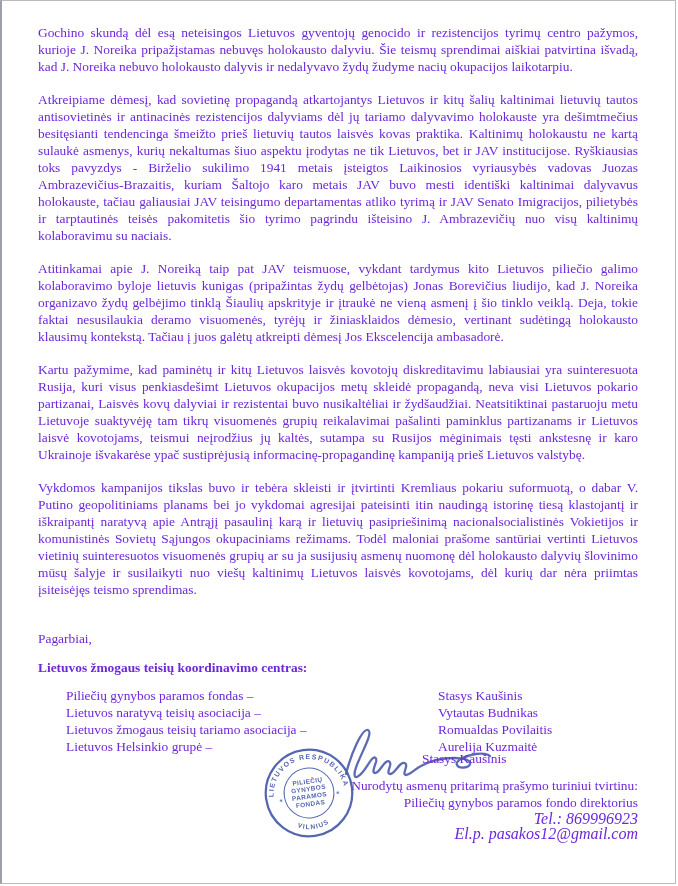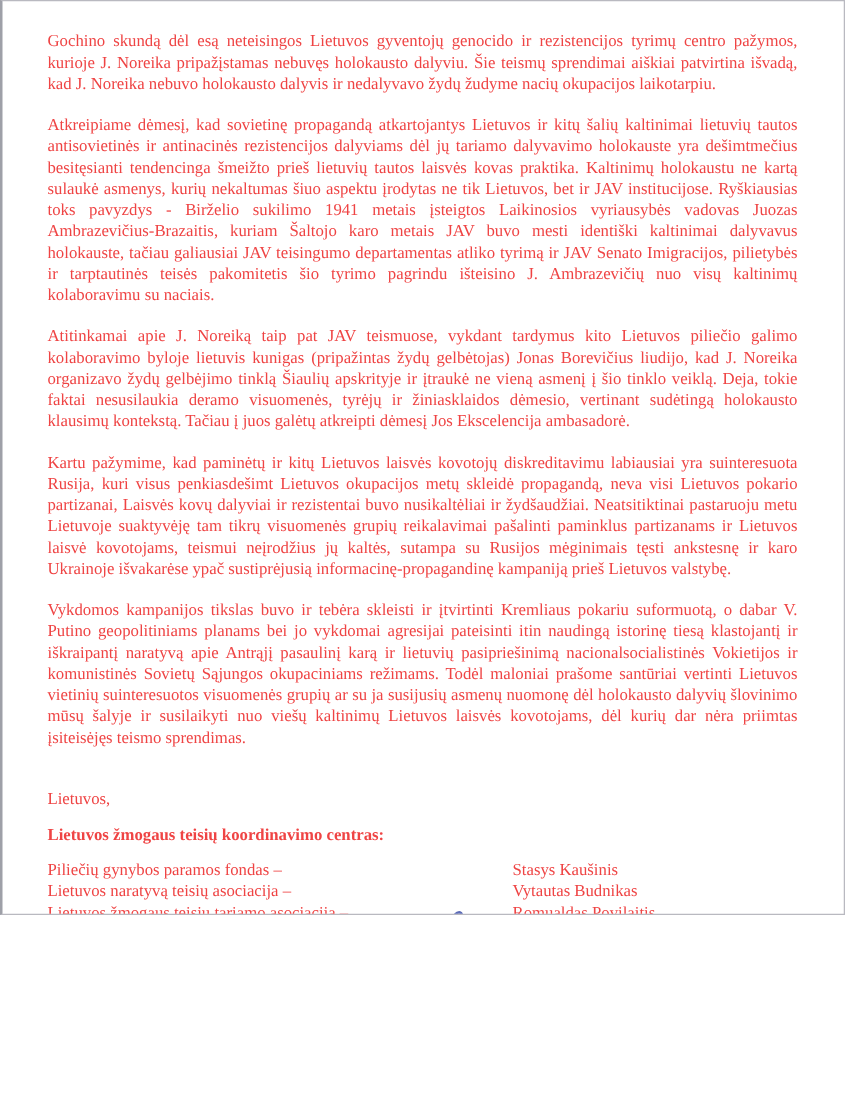--- a/index.html
+++ b/index.html
@@ -3,47 +3,48 @@
 <meta charset="utf-8">
 <style>
   html, body {
     margin: 0;
     padding: 0;
     background: #ffffff;
   }
   .page {
     position: relative;
     width: 676px;
-    height: 732px;
+    height: 884px;
     background: #ffffff;
     border: 1px solid #b9b9c0;
     border-left: 2px solid #9ea0a8;
     box-sizing: border-box;
     overflow: hidden;
     font-family: "Liberation Serif", "DejaVu Serif", serif;
-    color: #ef4444;
+    color: #6d28d9;
   }
   .content {
     padding: 23px 37px 0 36px;
     font-size: 13.4px;
     line-height: 17px;
   }
   .content p.para {
     margin: 0 0 16px 0;
     text-align: justify;
   }
   .valediction {
     margin: 32px 0 12px 0;
   }
   .org-heading {
     font-weight: bold;
     margin: 0 0 11px 0;
   }
   .sig-table {
     width: 100%;
+    margin-left: 28px;
   }
   .sig-row {
     display: flex;
     line-height: 17px;
   }
   .sig-row .org {
     width: 372px;
     flex: 0 0 372px;
   }
   .sig-row .name {
@@ -91,21 +92,21 @@
 
 <div class="page">
   <div class="content">
 
     <p class="para">Gochino skundą dėl esą neteisingos Lietuvos gyventojų genocido ir rezistencijos tyrimų centro pažymos, kurioje J. Noreika pripažįstamas nebuvęs holokausto dalyviu. Šie teismų sprendimai aiškiai patvirtina išvadą, kad J. Noreika nebuvo holokausto dalyvis ir nedalyvavo žydų žudyme nacių okupacijos laikotarpiu.</p>
     <p class="para">Atkreipiame dėmesį, kad sovietinę propagandą atkartojantys Lietuvos ir kitų šalių kaltinimai lietuvių tautos antisovietinės ir antinacinės rezistencijos dalyviams dėl jų tariamo dalyvavimo holokauste yra dešimtmečius besitęsianti tendencinga šmeižto prieš lietuvių tautos laisvės kovas praktika. Kaltinimų holokaustu ne kartą sulaukė asmenys, kurių nekaltumas šiuo aspektu įrodytas ne tik Lietuvos, bet ir JAV institucijose. Ryškiausias toks pavyzdys - Birželio sukilimo 1941 metais įsteigtos Laikinosios vyriausybės vadovas Juozas Ambrazevičius-Brazaitis, kuriam Šaltojo karo metais JAV buvo mesti identiški kaltinimai dalyvavus holokauste, tačiau galiausiai JAV teisingumo departamentas atliko tyrimą ir JAV Senato Imigracijos, pilietybės ir tarptautinės teisės pakomitetis šio tyrimo pagrindu išteisino J. Ambrazevičių nuo visų kaltinimų kolaboravimu su naciais.</p>
     <p class="para">Atitinkamai apie J. Noreiką taip pat JAV teismuose, vykdant tardymus kito Lietuvos piliečio galimo kolaboravimo byloje lietuvis kunigas (pripažintas žydų gelbėtojas) Jonas Borevičius liudijo, kad J. Noreika organizavo žydų gelbėjimo tinklą Šiaulių apskrityje ir įtraukė ne vieną asmenį į šio tinklo veiklą. Deja, tokie faktai nesusilaukia deramo visuomenės, tyrėjų ir žiniasklaidos dėmesio, vertinant sudėtingą holokausto klausimų kontekstą. Tačiau į juos galėtų atkreipti dėmesį Jos Ekscelencija ambasadorė.</p>
     <p class="para">Kartu pažymime, kad paminėtų ir kitų  Lietuvos laisvės kovotojų diskreditavimu labiausiai yra suinteresuota Rusija, kuri visus penkiasdešimt Lietuvos okupacijos metų skleidė propagandą, neva visi Lietuvos pokario partizanai, Laisvės kovų dalyviai ir rezistentai buvo nusikaltėliai ir žydšaudžiai. Neatsitiktinai pastaruoju metu Lietuvoje suaktyvėję tam tikrų visuomenės grupių reikalavimai pašalinti paminklus partizanams ir Lietuvos laisvė kovotojams, teismui neįrodžius jų kaltės, sutampa su Rusijos mėginimais tęsti ankstesnę ir karo Ukrainoje išvakarėse ypač sustiprėjusią informacinę-propagandinę kampaniją prieš Lietuvos valstybę.</p>
     <p class="para">Vykdomos kampanijos tikslas buvo ir tebėra skleisti ir įtvirtinti Kremliaus pokariu suformuotą, o dabar V. Putino geopolitiniams planams bei jo vykdomai agresijai pateisinti itin naudingą istorinę tiesą klastojantį ir iškraipantį naratyvą apie Antrąjį pasaulinį karą ir lietuvių pasipriešinimą nacionalsocialistinės Vokietijos ir komunistinės Sovietų Sąjungos okupaciniams režimams. Todėl maloniai prašome santūriai vertinti Lietuvos vietinių suinteresuotos visuomenės grupių ar su ja susijusių asmenų nuomonę dėl holokausto dalyvių šlovinimo mūsų šalyje ir susilaikyti nuo viešų kaltinimų Lietuvos laisvės kovotojams, dėl kurių dar nėra priimtas įsiteisėjęs teismo sprendimas.</p>
 
-    <p class="valediction">Lietuvos,</p>
+    <p class="valediction">Pagarbiai,</p>
     <p class="org-heading">Lietuvos žmogaus teisių koordinavimo centras:</p>
 
     <div class="sig-table">
       <div class="sig-row">
         <span class="org">Piliečių gynybos paramos fondas –</span>
         <span class="name">Stasys Kaušinis</span>
       </div>
       <div class="sig-row">
         <span class="org">Lietuvos naratyvą teisių asociacija –</span>
         <span class="name">Vytautas Budnikas</span>
@@ -117,20 +118,21 @@
       <div class="sig-row">
         <span class="org">Lietuvos Helsinkio grupė –</span>
         <span class="name">Aurelija Kuzmaitė</span>
       </div>
     </div>
 
     <div class="footer-block">
       <p>Nurodytų asmenų pritarimą prašymo turiniui tvirtinu:</p>
       <p>Piliečių gynybos paramos fondo  direktorius</p>
       <p class="small-italic">Tel.: 869996923</p>
+      <p class="small-italic">El.p. pasakos12@gmail.com</p>
     </div>
   </div>
 
   <svg class="stamp" viewBox="0 0 100 100" aria-hidden="true">
     <defs>
       <path id="arc-top" d="M 14,64 A 38,38 0 1 1 86,64" fill="none"></path>
       <path id="arc-bottom" d="M 18,69 A 36,36 0 0 0 82,69" fill="none"></path>
     </defs>
     <circle cx="50" cy="50" r="46" fill="none" stroke="#3e53a4" stroke-width="2.4"></circle>
     <circle cx="50" cy="50" r="26.5" fill="none" stroke="#3e53a4" stroke-width="1.1"></circle>

